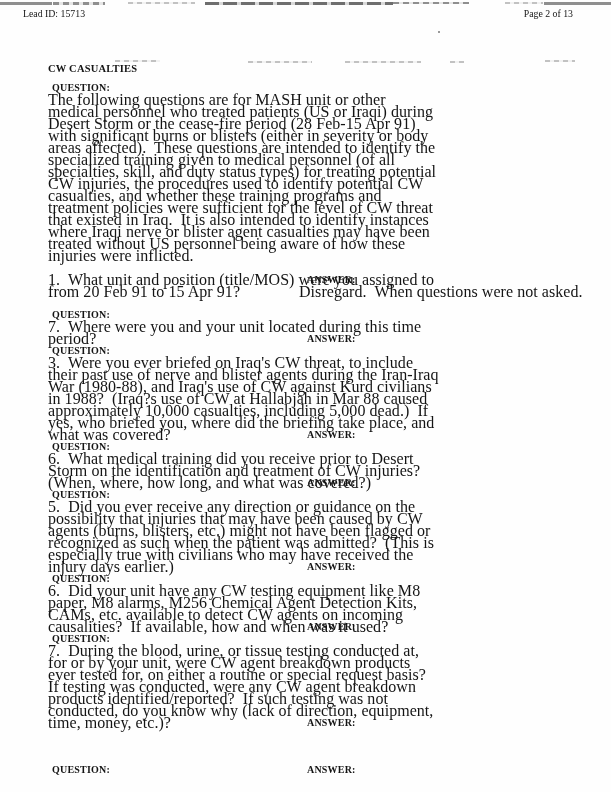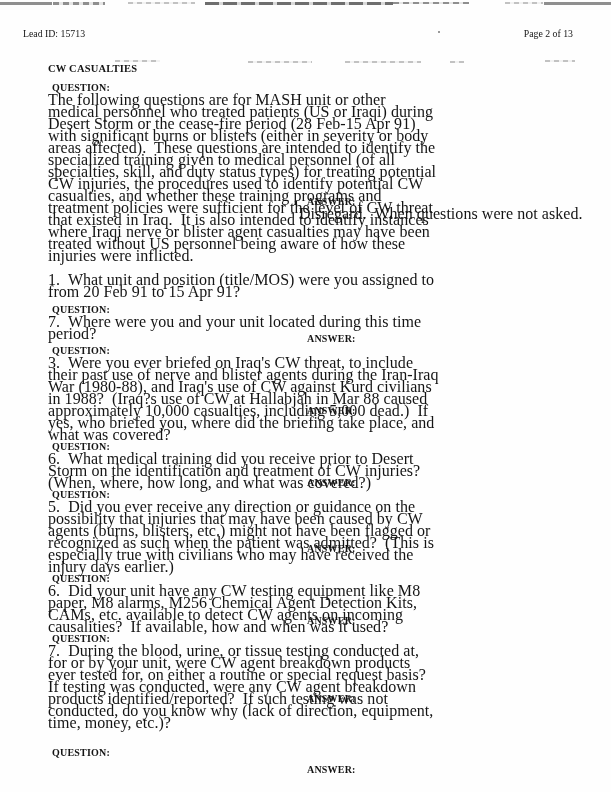--- a/index.html
+++ b/index.html
@@ -21,21 +21,21 @@
     position: absolute;
     pointer-events: none;
   }
   .dash-dark { background: repeating-linear-gradient(90deg,#6e6e6e 0 14px, #d9d9d9 14px 18px); }
   .dash-mid  { background: repeating-linear-gradient(90deg,#8f8f8f 0 6px, #e6e6e6 6px 10px); }
   .dash-lite { background: repeating-linear-gradient(90deg,#c2c2c2 0 5px, #f2f2f2 5px 9px); }
   .solid-gray { background:#8f8f8f; }
   
   .hdr {
     position: absolute;
-    top: 28px;
+    top: 8px;
     left: 23px;
     right: 38px;
     display: flex;
     justify-content: space-between;
     font-size: 9.8px;
     line-height: 12px;
   }
   
   .content {
     position: absolute;
@@ -45,21 +45,21 @@
   }
   .doc-title {
     font-size: 10.5px;
     font-weight: bold;
     line-height: 12px;
     margin: 0 0 7px 0;
     letter-spacing: 0.2px;
   }
   .qa-row {
     display: flex;
-    align-items: center;
+    align-items: flex-end;
   }
   .q-col { width: 252px; flex: 0 0 252px; }
   .a-col { flex: 1; padding-left: 3px; margin-top: 35px; }
   .qa-label {
     font-weight: bold;
     font-size: 10px;
     line-height: 12px;
     margin-left: 4px;
     letter-spacing: 0.2px;
     white-space: pre;

